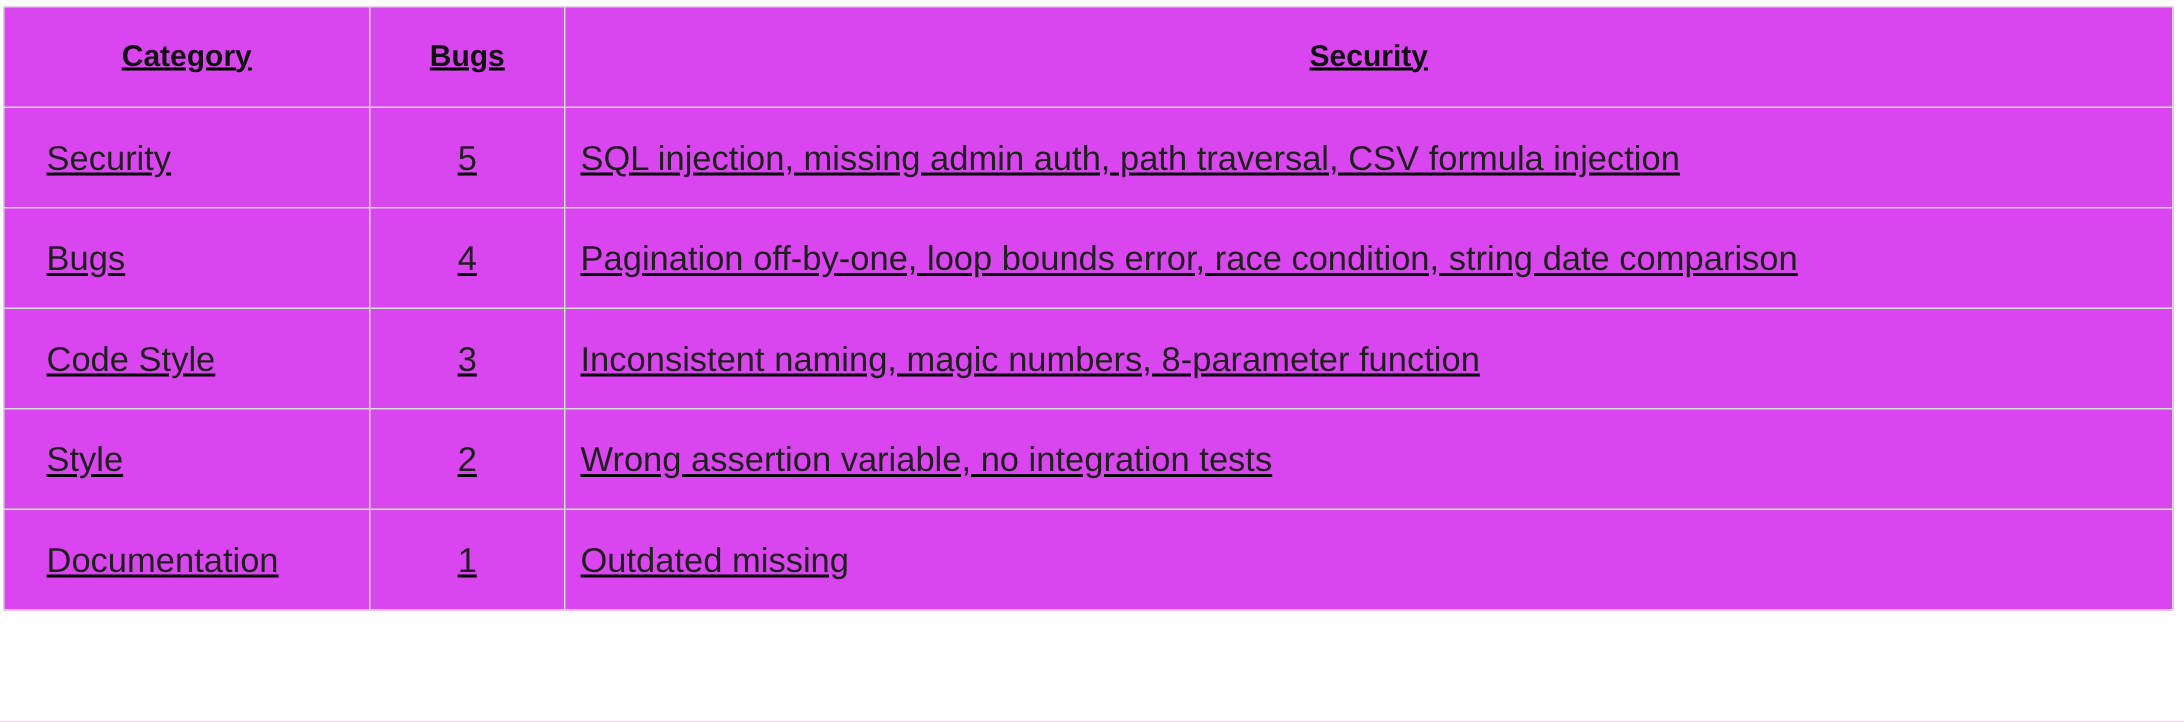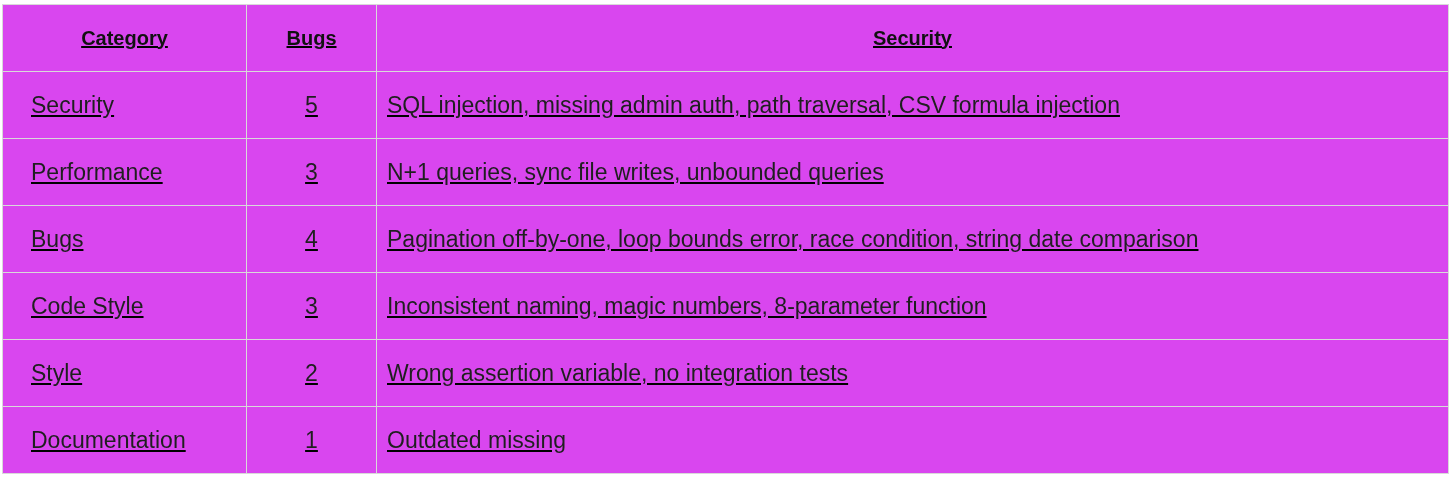--- a/index.html
+++ b/index.html
@@ -89,25 +89,20 @@
         <th>Security</th>
       </tr>
     </thead>
     <tbody>
       <tr>
         <td class="cell-category">Security</td>
         <td class="cell-count">5</td>
         <td class="cell-examples">SQL injection, missing admin auth, path traversal, CSV formula injection</td>
       </tr>
       <tr>
-        <td class="cell-category">Performance</td>
-        <td class="cell-count">3</td>
-        <td class="cell-examples">N+1 queries, sync file writes, unbounded queries</td>
-      </tr>
-      <tr>
         <td class="cell-category">Bugs</td>
         <td class="cell-count">4</td>
         <td class="cell-examples">Pagination off-by-one, loop bounds error, race condition, string date comparison</td>
       </tr>
       <tr>
         <td class="cell-category">Code Style</td>
         <td class="cell-count">3</td>
         <td class="cell-examples">Inconsistent naming, magic numbers, 8-parameter function</td>
       </tr>
       <tr>

